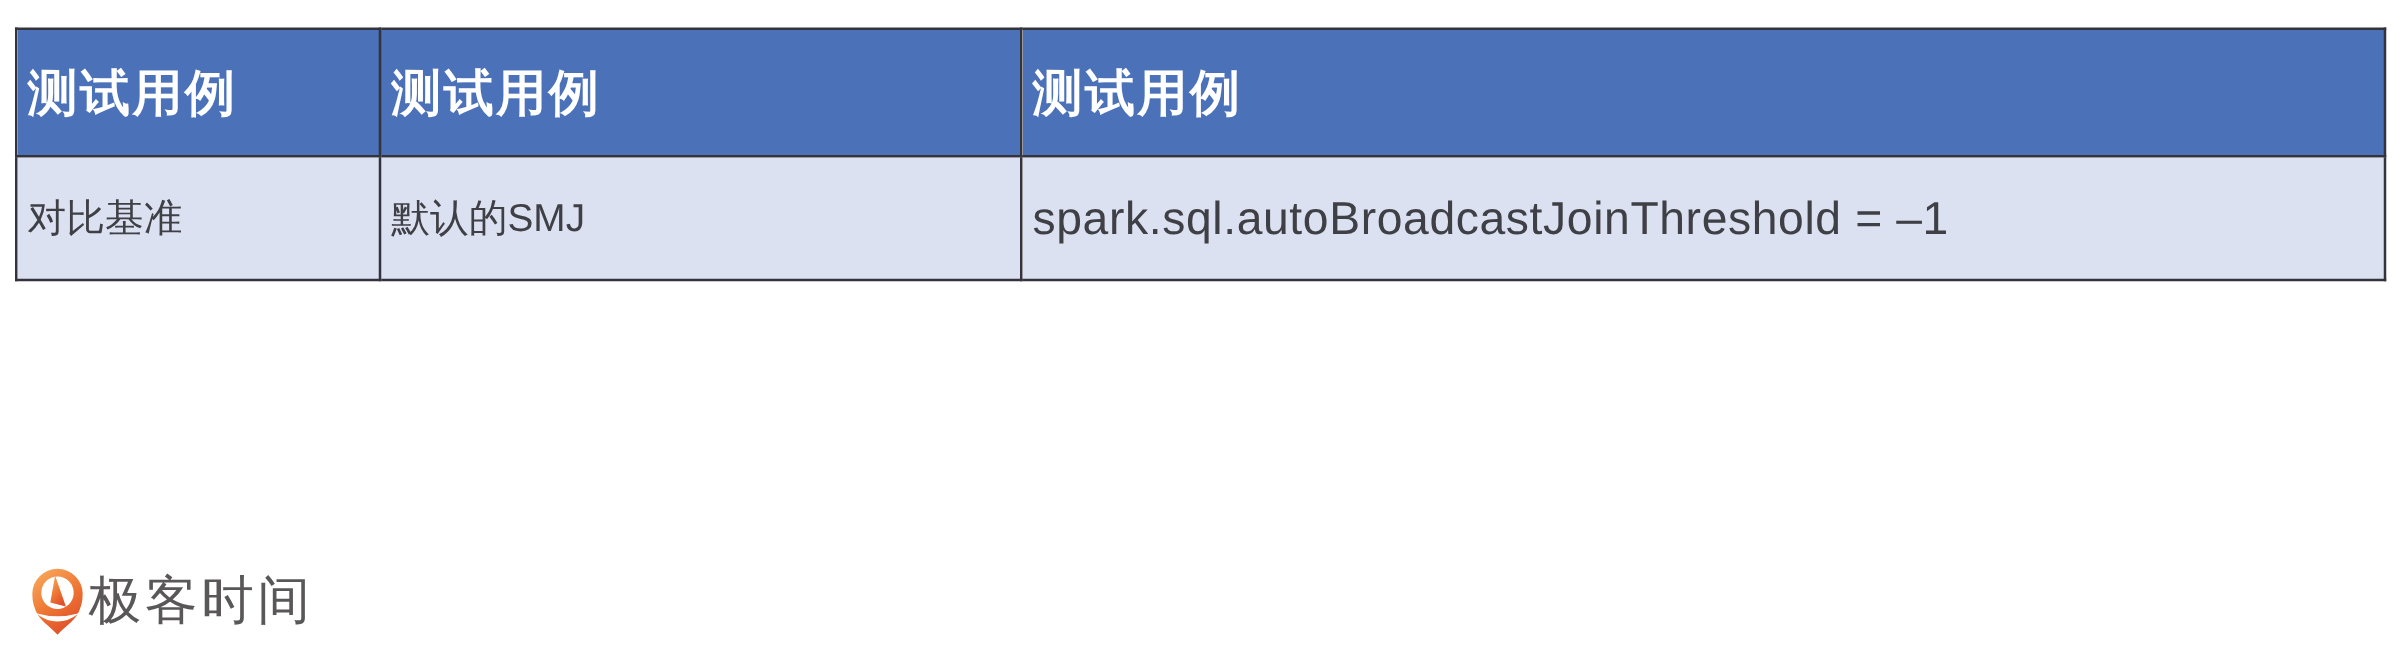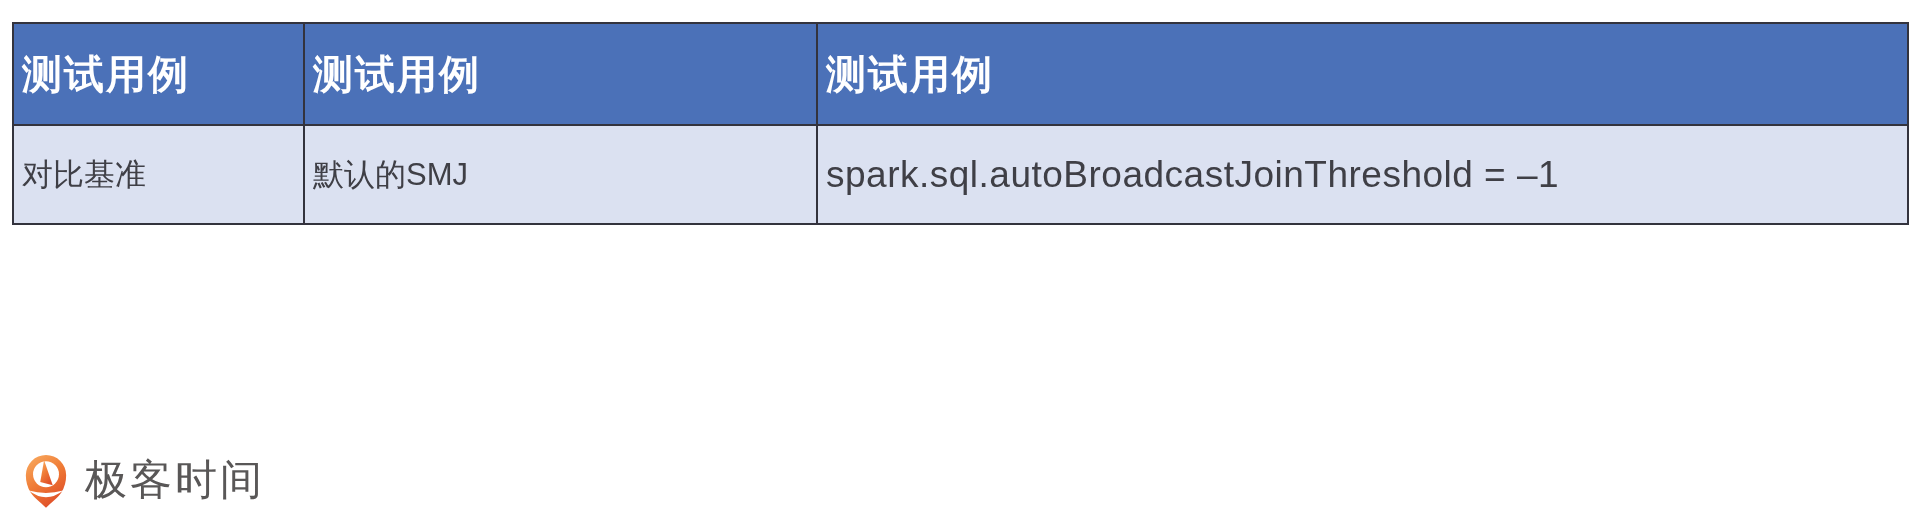--- a/index.html
+++ b/index.html
@@ -51,21 +51,21 @@
   }
   table.cases tbody td.param {
     font-size: 37px;
     letter-spacing: 0.5px;
   }
   .logo {
     position: absolute;
     left: 22px;
     top: 450px;
     display: flex;
-    gap: 15px;
+    gap: 1px;
   }
   .logo-icon {
     width: 48px;
     height: 60px;
     display: block;
   }
   .logo-text {
     font-size: 42px;
     font-weight: 500;
     color: #595757;

